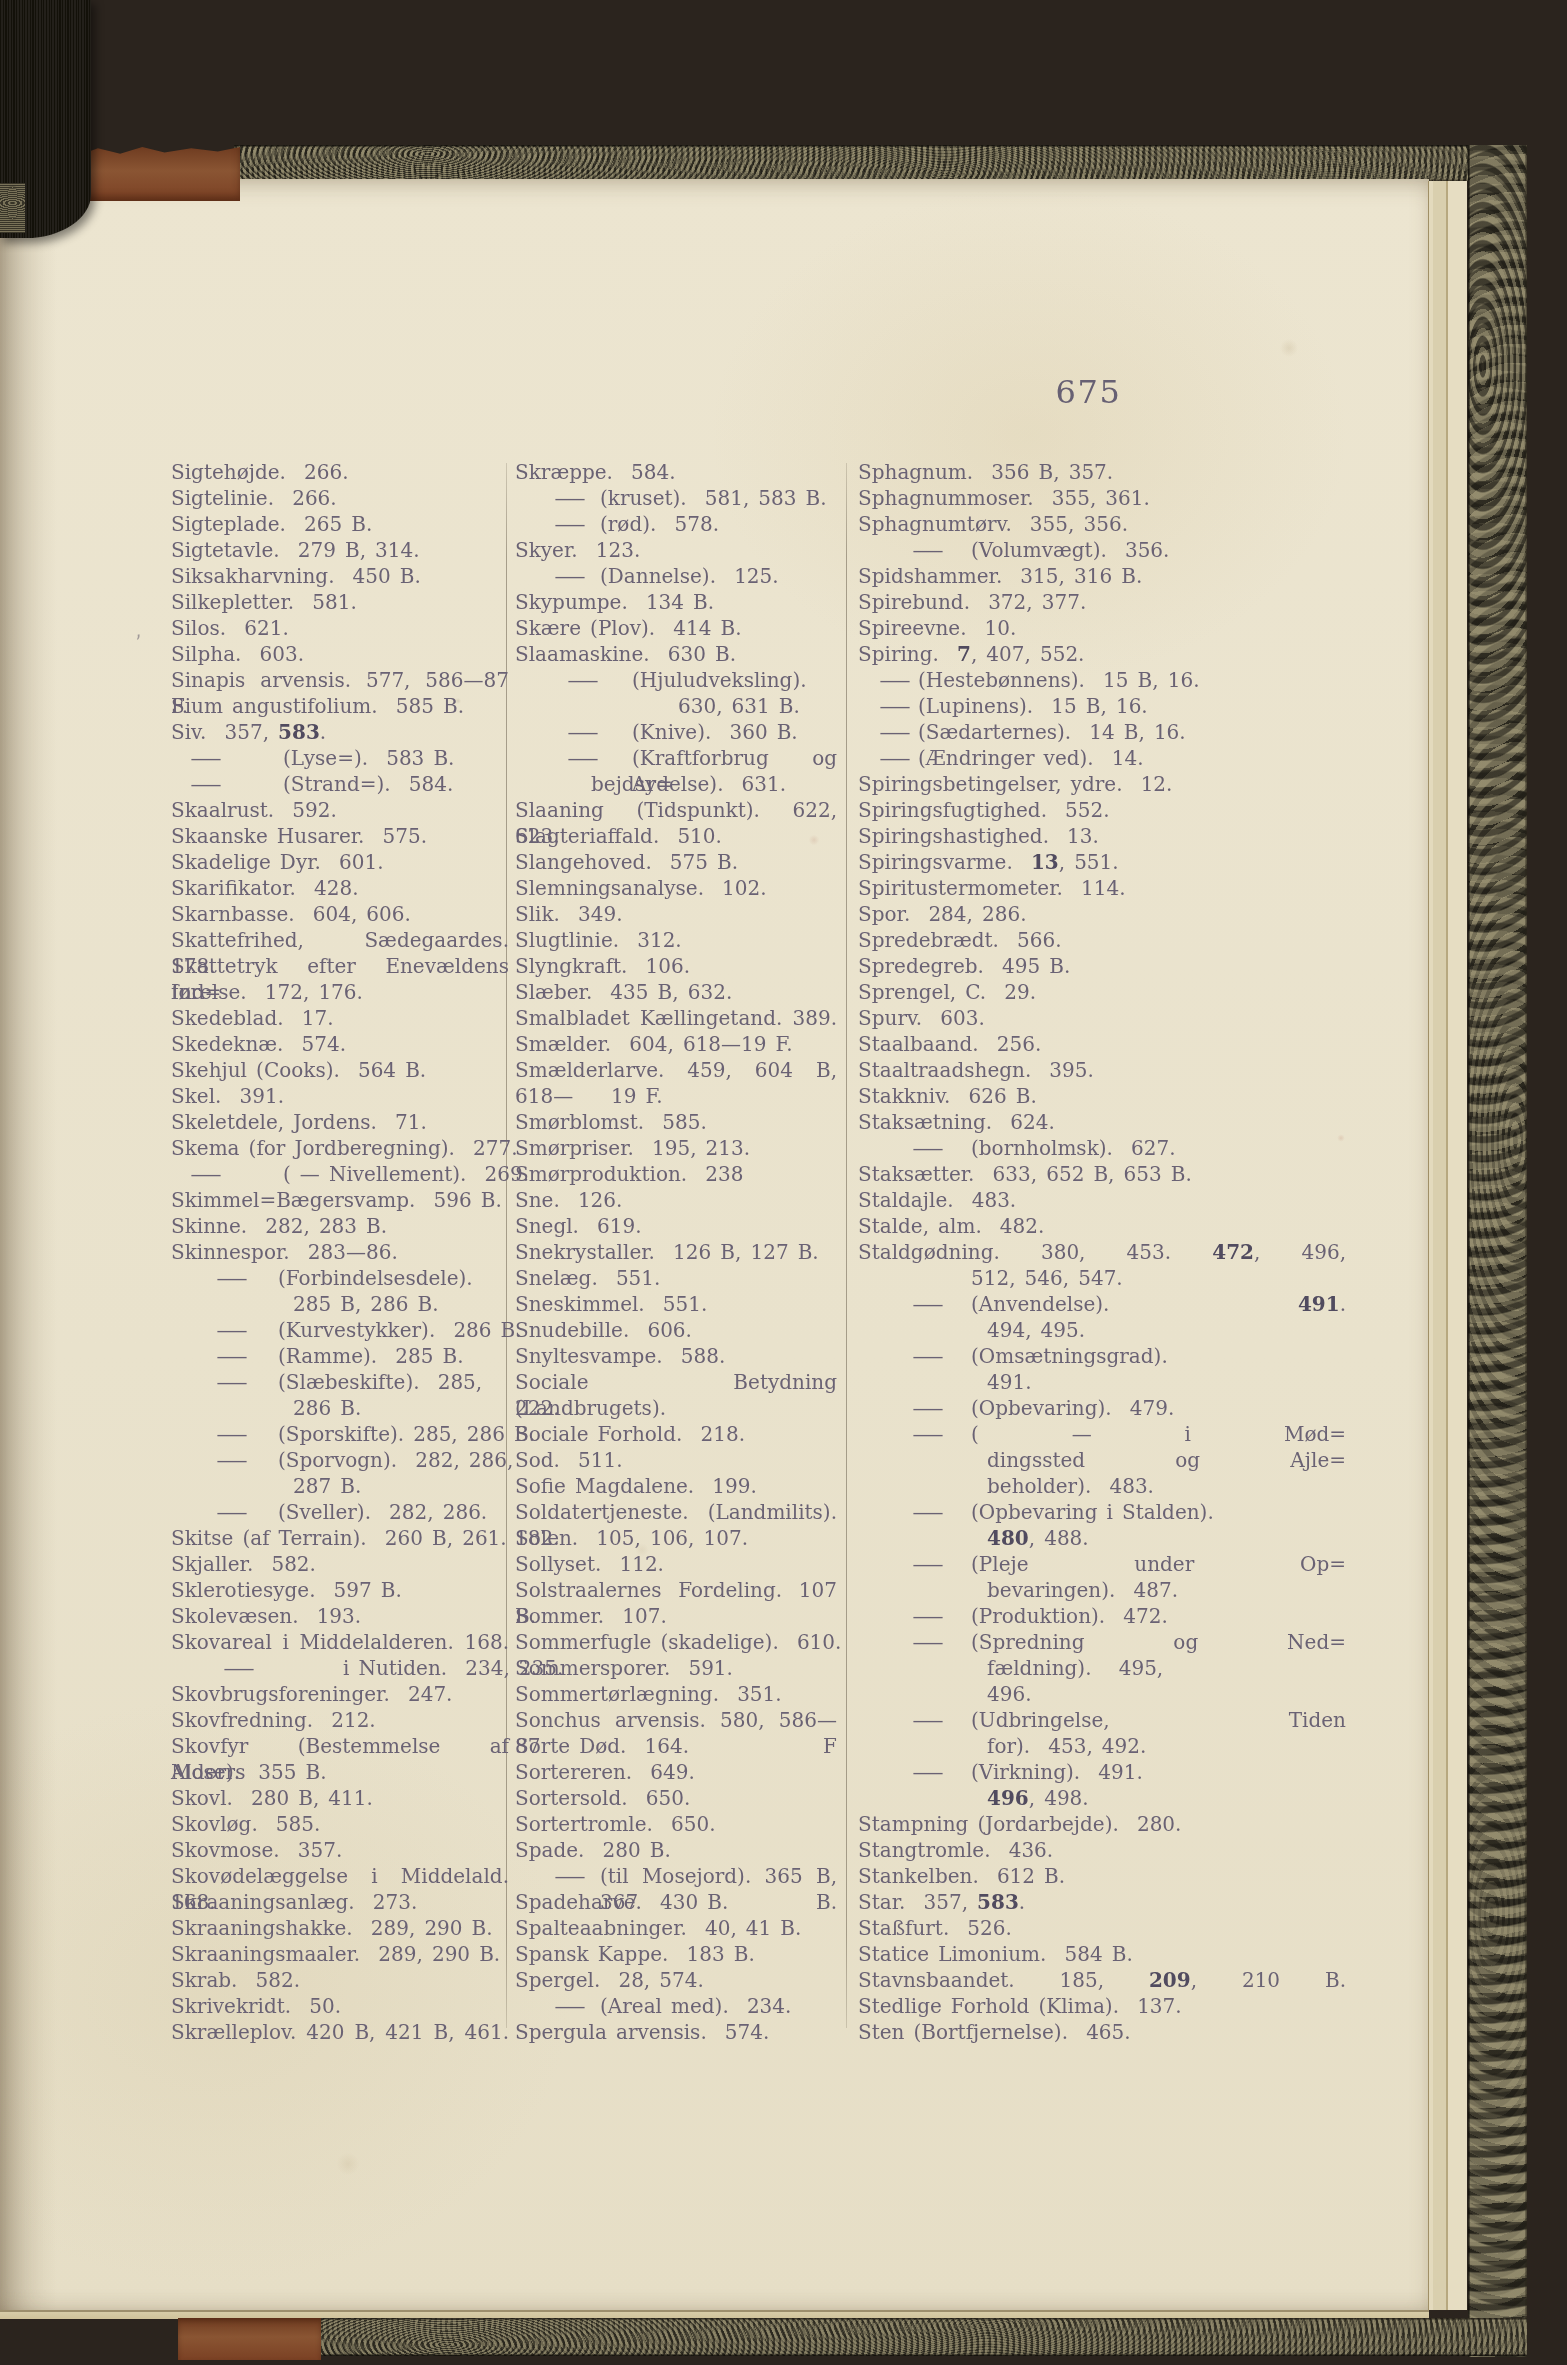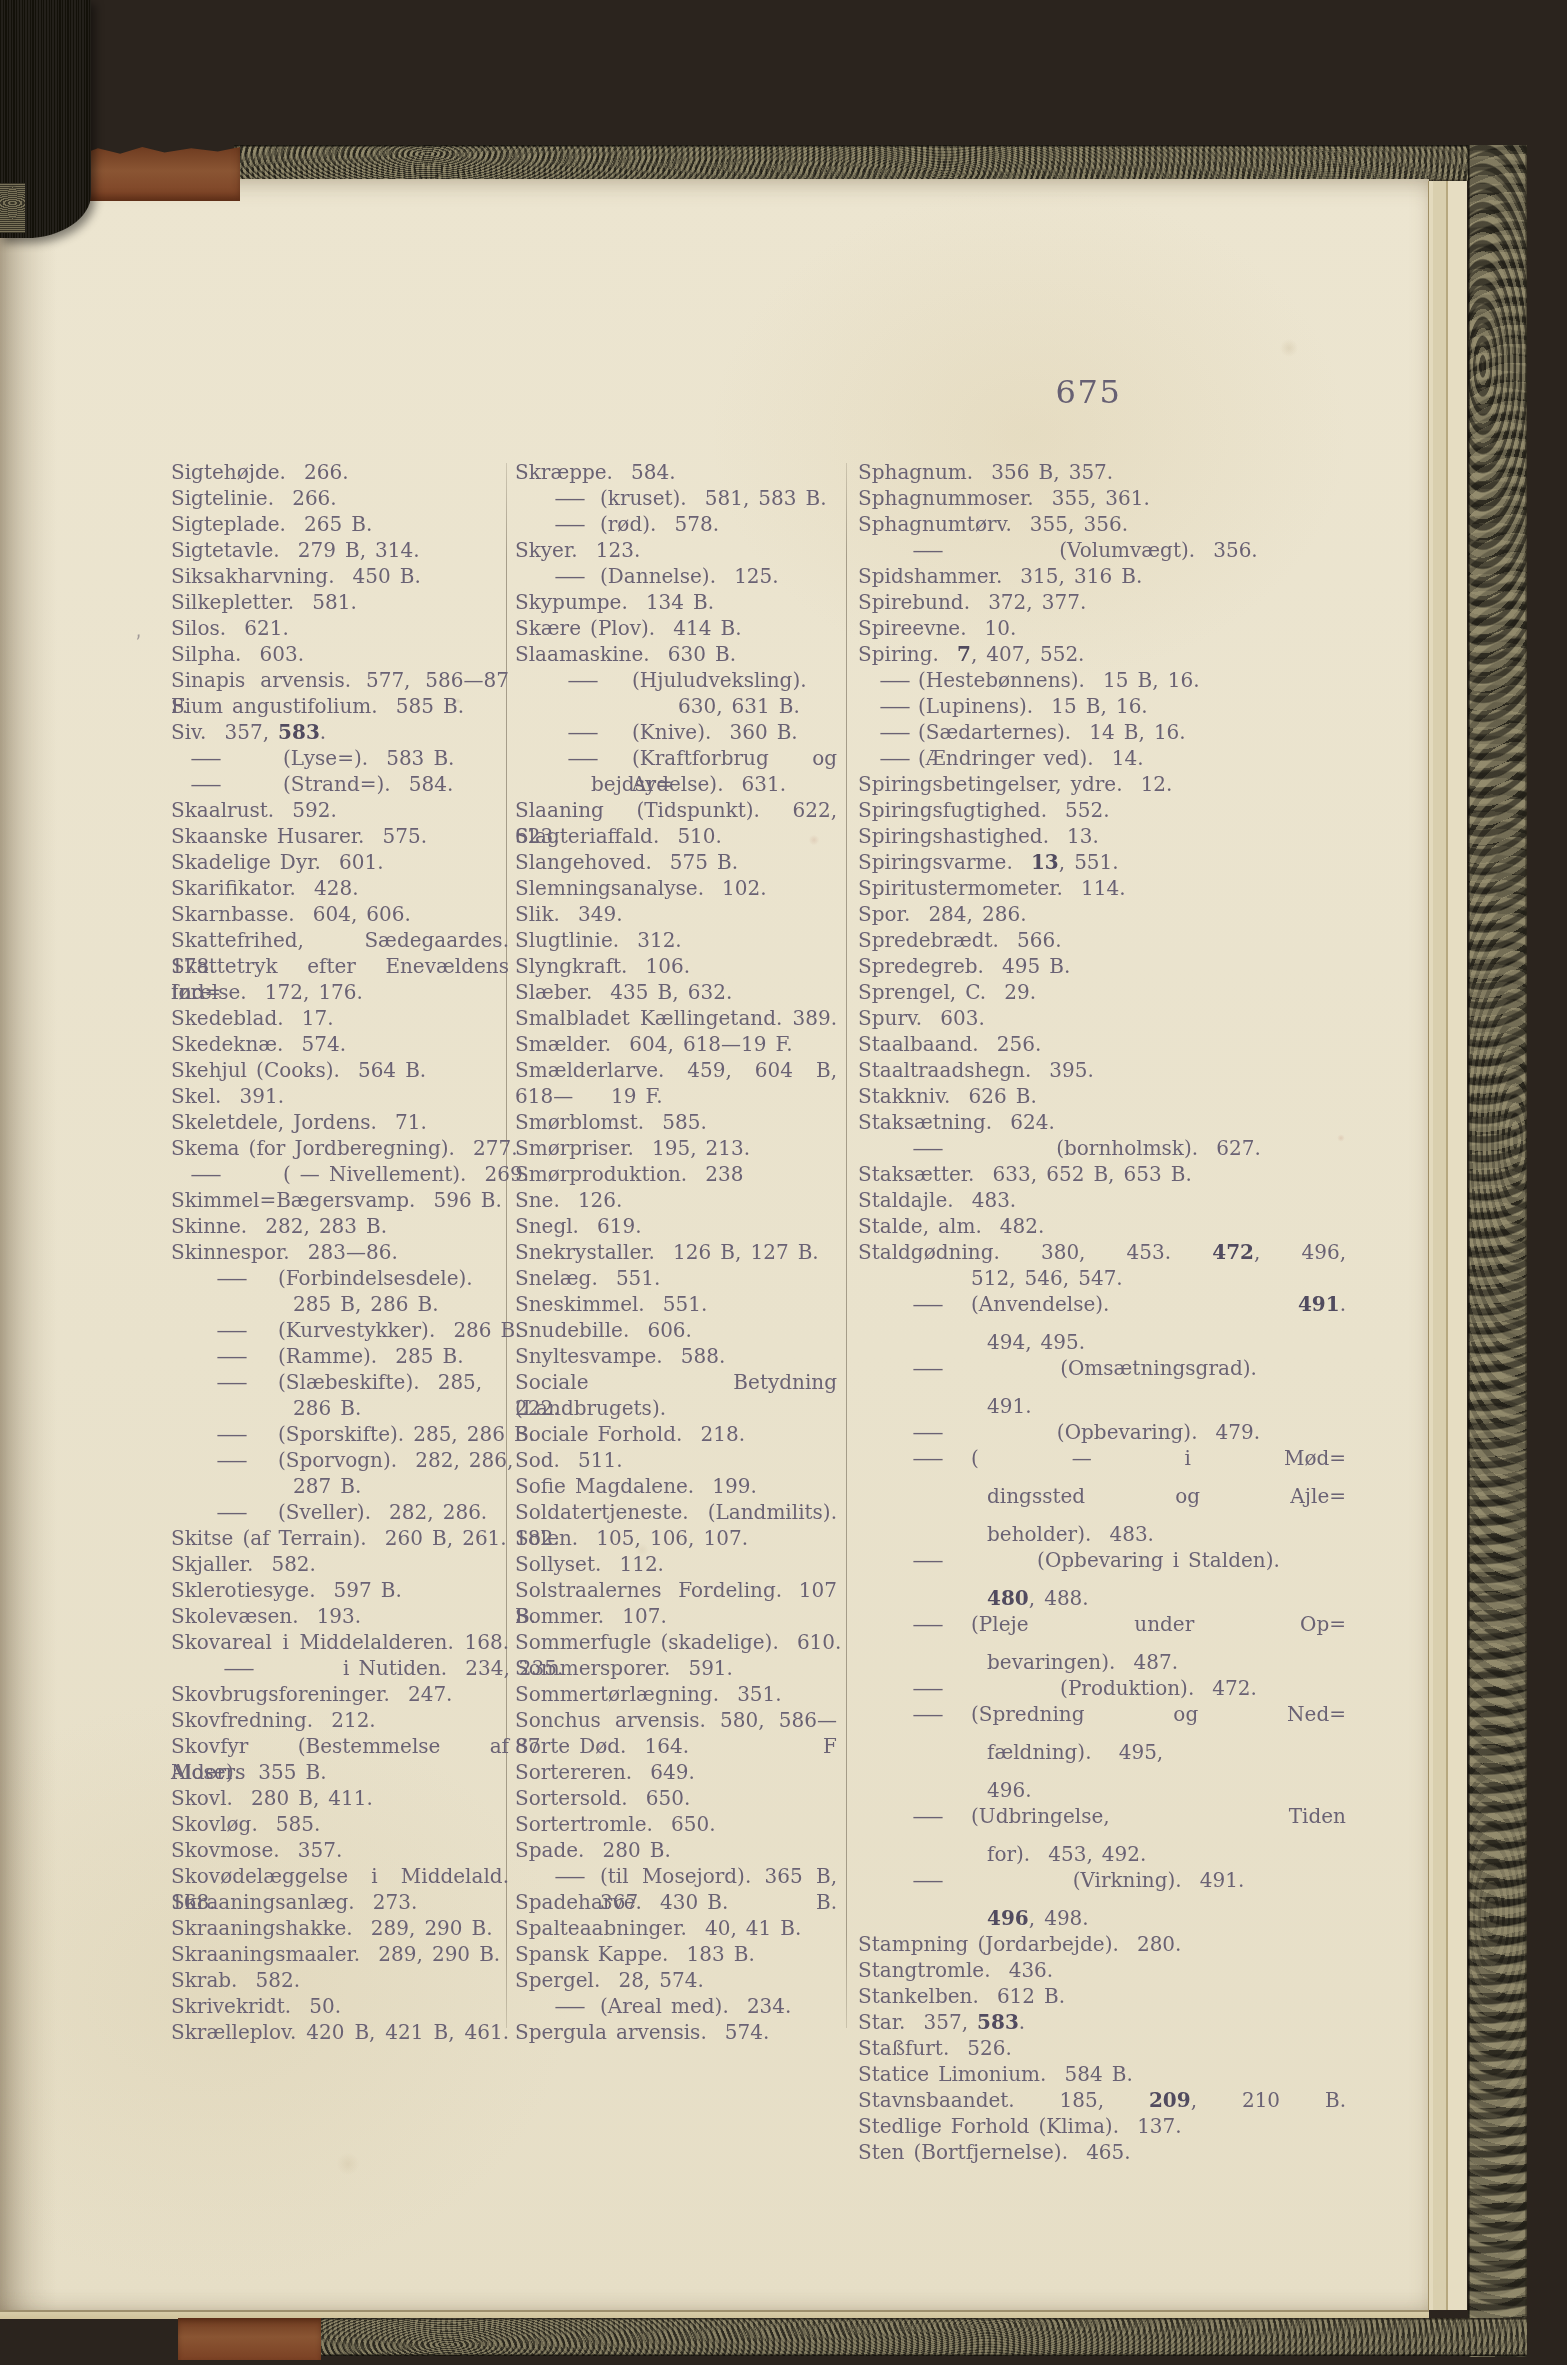--- a/index.html
+++ b/index.html
@@ -58,22 +58,22 @@
   .c1 .Ls .dash{left:19px;}  .c1 .Ls .txt{margin-left:112px;}
   .c1 .Ld .dash{left:45px;}  .c1 .Ld .txt{margin-left:107px;}
   .c1 .Ldw .txt{margin-left:122px;}
   .c1 .Lms .dash{left:52px;} .c1 .Lms .txt{margin-left:172px;}
   .c2 .Ls .dash{left:39px;}  .c2 .Ls .txt{margin-left:85px;}
   .c2 .Ld .dash{left:52px;}  .c2 .Ld .txt{margin-left:117px;}
   .c2 .Ldw .txt{margin-left:76px;}
   .c2 .Lnw .txt{margin-left:163px;}
   .c2 .Lnw2 .txt{margin-left:96px;}
   .c3 .Ls .dash{left:20.7px;}  .c3 .Ls .txt{margin-left:60px;}
-  .c3 .Ld .dash{left:54px;} .c3 .Ld .txt{margin-left:113px;text-align:center;}
-  .c3 .Ldw .txt{margin-left:129px;margin-top:12px;}
+  .c3 .Ld .dash{left:54px;} .c3 .Ld .txt{margin-left:113px;}
+  .c3 .Ldw .txt{margin-left:129px;}
   .c3 .Lnw .txt{margin-left:113px;}
   
   .spine{position:absolute;left:0;top:0;width:91px;height:238px;
     background:repeating-linear-gradient(90deg,#131109 0 1.1px,#23201a 1.1px 2.7px),#17140e;
     border-bottom-right-radius:65px 44px;
     box-shadow:3.3px 4.4px 9.8px rgba(0,0,0,.45);}
   .edge-frag{position:absolute;left:0;top:183px;width:25px;height:50px;
     background:repeating-radial-gradient(ellipse 22px 8.7px at 50% 40%, rgba(25,23,18,.55) 0 2.2px, rgba(148,140,110,.5) 2.7px 4.9px),#5d5742;}
   .leather{background:linear-gradient(180deg,#6e3b20 0%,#8a5533 45%,#7b4124 100%);}
   .leather-top{position:absolute;left:18px;top:146px;width:222px;height:55px;

